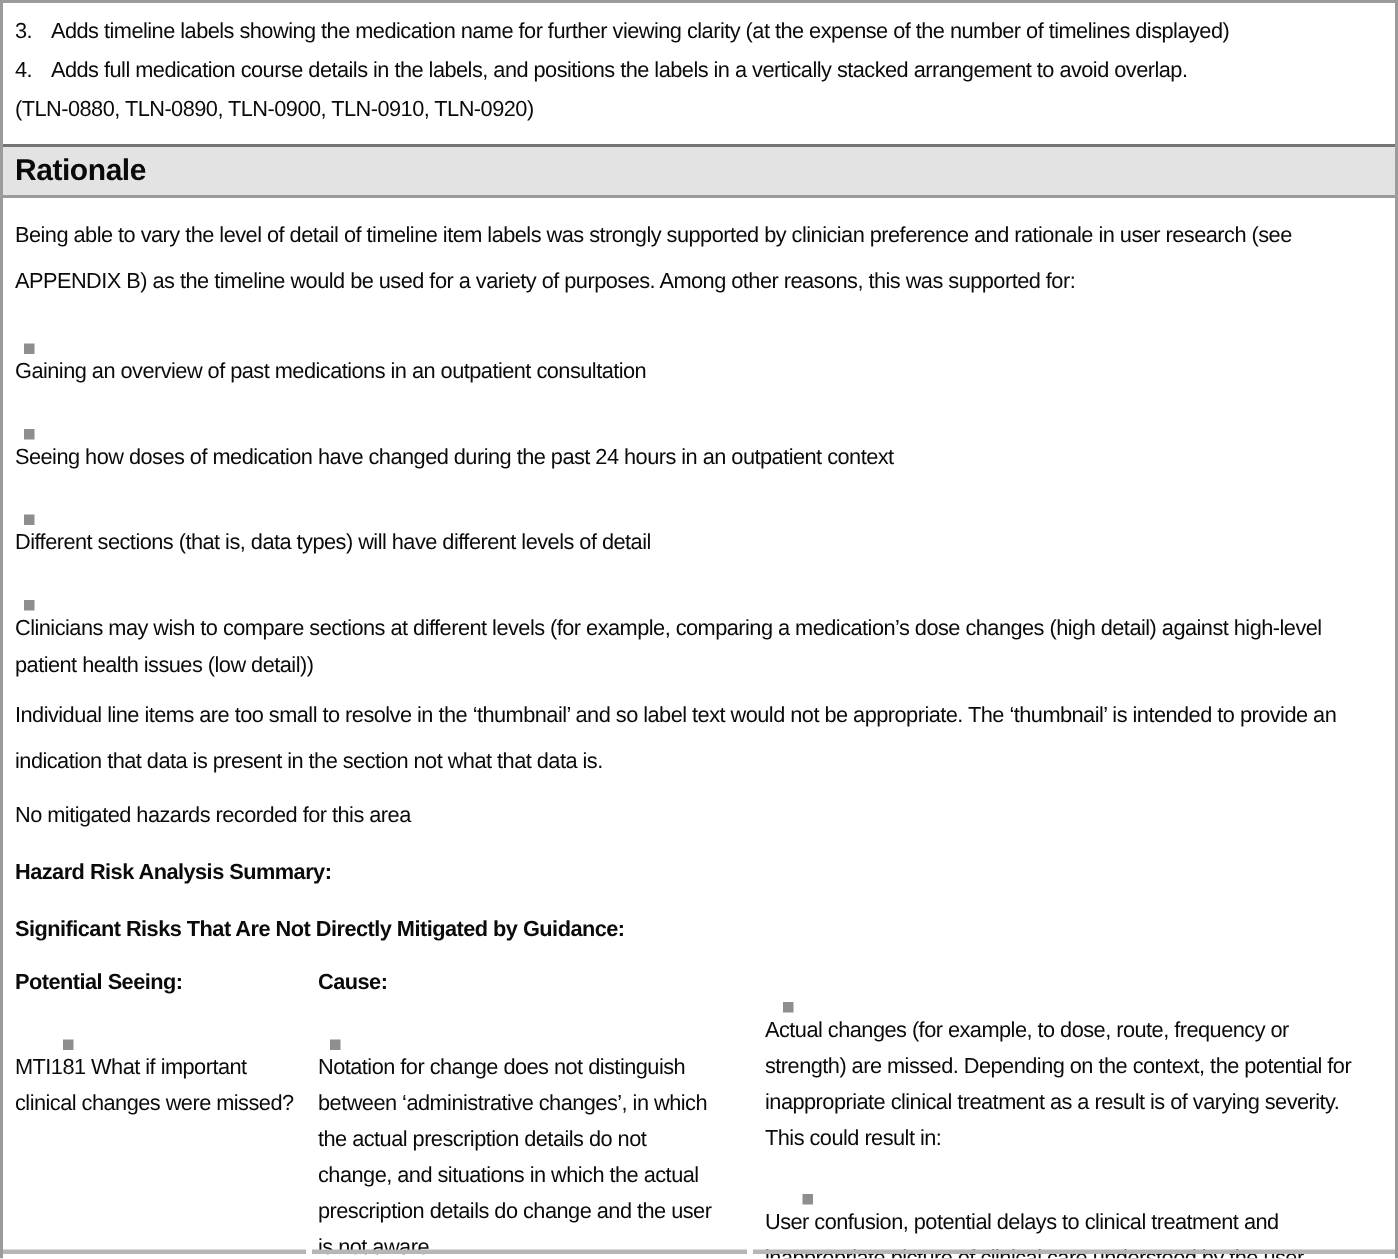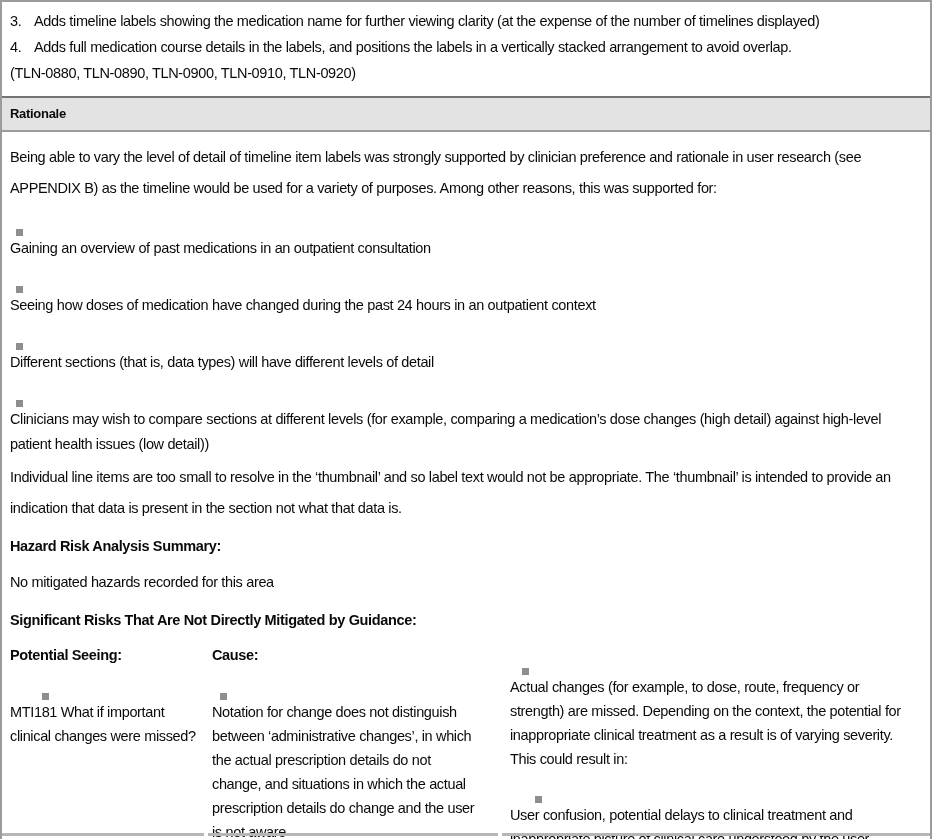--- a/index.html
+++ b/index.html
@@ -22,21 +22,21 @@
   .list-item .num{width:24px;flex:none;}
   .list-item .txt{flex:1;}
   .ref-line{line-height:27px;}
   
   .rationale-bar{
     margin-top:9px;
     background:#e3e3e3;
     border-top:2px solid #747474;
     border-bottom:2px solid #9b9b9b;
     padding:5px 8px;
-    font-size:13px;
+    font-size:20px;
     font-weight:bold;
     letter-spacing:-0.3px;
     line-height:22px;
   }
   
   .body-cell{padding:10px 10px 0 8px;}
   .para{margin:0 0 5px 0;line-height:31px;}
   .para.bold{font-weight:bold;margin-top:7px;}
   .bullet-item{display:flex;line-height:25px;margin:16px 0 5px 0;flex-direction:column;}
   .sq{flex:none;width:7px;height:7px;background:#8e8e8e;margin:9px 12px 0 6px;}
@@ -100,22 +100,22 @@
       <span class="sq"></span>
       <span class="btxt">Different sections (that is, data types) will have different levels of detail</span>
     </div>
     <div class="bullet-item">
       <span class="sq"></span>
       <span class="btxt">Clinicians may wish to compare sections at different levels (for example, comparing a medication’s dose changes (high detail) against high-level patient health issues (low detail))</span>
     </div>
 
     <p class="para">Individual line items are too small to resolve in the ‘thumbnail’ and so label text would not be appropriate. The ‘thumbnail’ is intended to provide an indication that data is present in the section not what that data is.</p>
 
+    <p class="para">No mitigated hazards recorded for this area</p>
     <p class="para bold">Hazard Risk Analysis Summary:</p>
-    <p class="para">No mitigated hazards recorded for this area</p>
 
     <p class="para bold">Significant Risks That Are Not Directly Mitigated by Guidance:</p>
 
     <div class="hazard-grid">
 
       <div class="hcol hcol1">
         <div class="hhead">Potential Seeing:</div>
         <div class="bullet-item">
           <span class="sq"></span>
           <span class="btxt">MTI181 What if important clinical changes were missed?</span>

